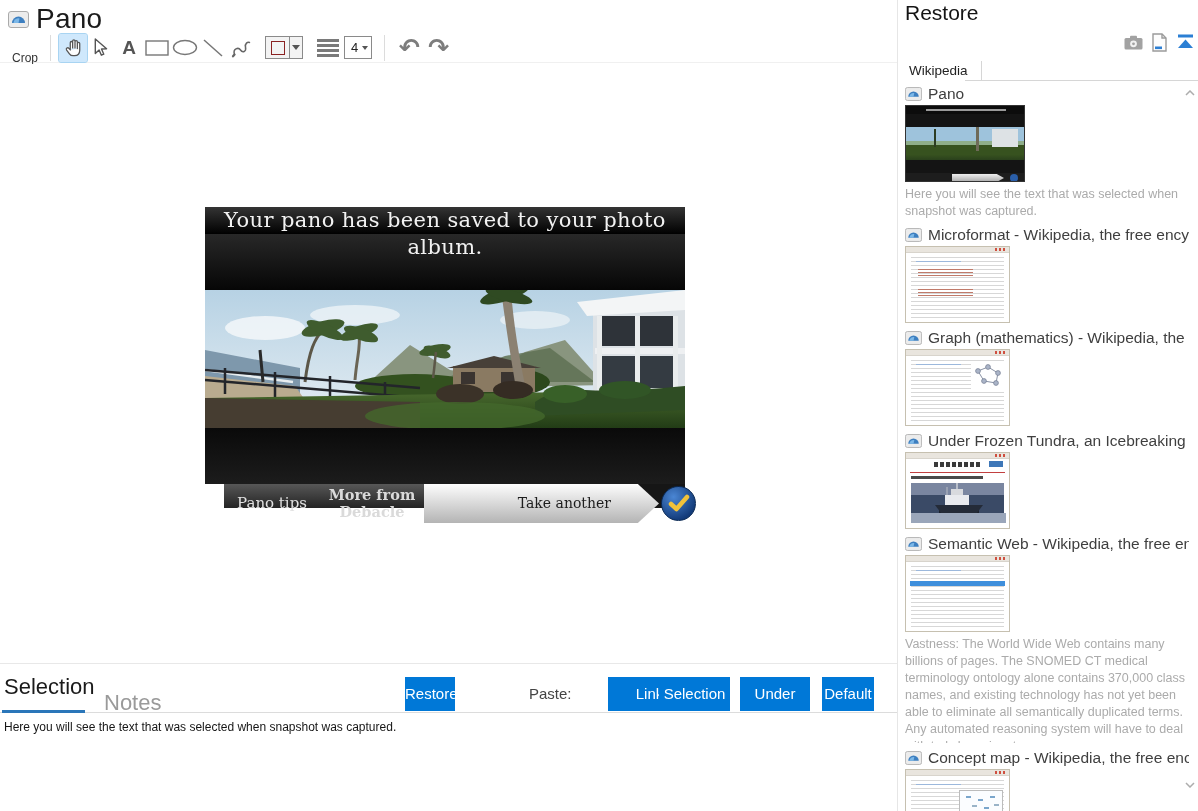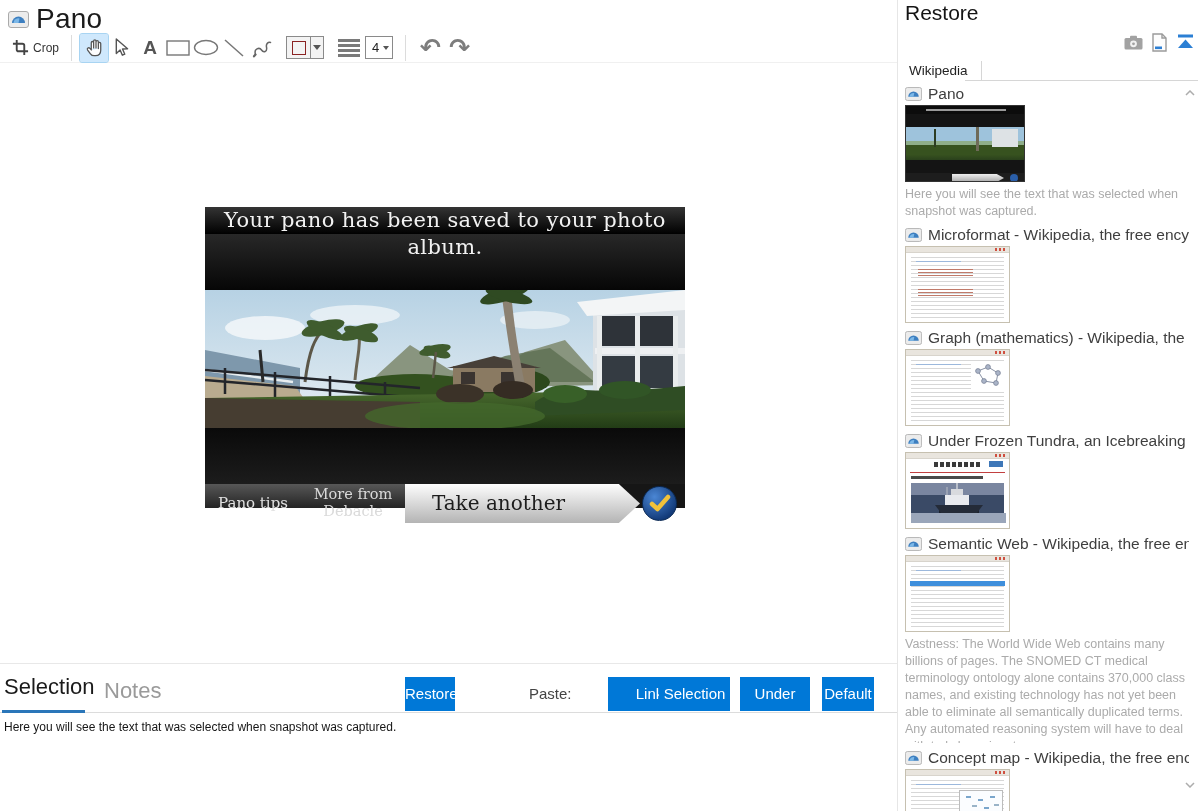--- a/index.html
+++ b/index.html
@@ -6,21 +6,21 @@
   html,body { width:1198px; height:811px; overflow:hidden; background:#fff;
     font-family:"Liberation Sans","DejaVu Sans",sans-serif; }
   .app { position:relative; width:1198px; height:811px; background:#fff; }
 
   
   .main { position:absolute; left:0; top:0; width:897px; height:811px; background:#fff; }
   .main-header { position:absolute; left:8px; top:4px; height:30px; display:flex; align-items:center; gap:7px; }
   .page-title { font-size:28px; font-weight:400; color:#1b1b1b; letter-spacing:0.2px; }
 
   .toolbar { position:absolute; left:0; top:33px; width:897px; height:30px; display:flex; align-items:center; padding-left:8px; border-bottom:1px solid #f0f0f0; }
-  .tbtn { height:28px; min-width:28px; display:flex; align-items:center; justify-content:center; gap:4px; border-radius:2px; color:#444; }
+  .tbtn { height:28px; min-width:28px; display:flex; align-items:center; justify-content:center; gap:20px; border-radius:2px; color:#444;flex-direction:column; }
   .tbtn.active { background:#cfe8fc; outline:1px solid #a8d4f2; }
   .tsep { width:1px; height:26px; background:#dcdcdc; margin:0 8px; }
   .crop-label { font-size:12px; color:#333; }
   .tool-a { font-size:19px; color:#555; font-weight:600; }
   .color-widget { display:flex; height:23px; border:1px solid #8a8a8a; background:#f3f3f3; margin-left:10px; }
   .color-swatch-area { width:23px; display:flex; align-items:center; justify-content:center; }
   .color-swatch { width:14px; height:14px; border:1px solid #8a2222; }
   .color-drop { width:13px; border-left:1px solid #8a8a8a; display:flex; align-items:center; justify-content:center; }
   .caret { width:0; height:0; border-left:4px solid transparent; border-right:4px solid transparent; border-top:5px solid #555; }
   .width-icon { display:flex; flex-direction:column; gap:2px; margin-left:14px; }
@@ -28,32 +28,32 @@
   .width-select { display:flex; align-items:center; justify-content:space-between; width:28px; height:23px; border:1px solid #8a8a8a; background:#fff; padding:0 3px 0 6px; margin-left:5px; font-size:13px; color:#222; }
   .undo-redo { font-family:"DejaVu Sans",sans-serif; font-size:25px; color:#7d7d7d; font-weight:bold; line-height:26px; padding:0 6px; }
 
   
   .canvas { position:absolute; left:0; top:64px; width:897px; height:599px; background:#fff; }
   .pano { position:absolute; left:205px; top:143px; width:480px; height:316px; }
   .pano-msgbar { height:27px; background:linear-gradient(180deg,#343434,#000); color:#f2f2f2; font-family:"DejaVu Serif",serif; font-size:21px; text-align:center; line-height:27px; letter-spacing:0.4px; }
   .pano-darktop { height:56px; background:linear-gradient(180deg,#282828,#060606); }
   .pano-photo { position:relative; height:138px; overflow:hidden; }
   .pano-darkbot { height:56px; background:linear-gradient(180deg,#0a0a0a,#1c1c1c); }
-  .pano-bar { position:relative; height:24px; background:#161616; font-family:"DejaVu Serif",serif; }
+  .pano-bar { position:relative; height:24px; background:#161616; font-family:"DejaVu Serif",serif;margin-left:19px; }
   .pb-left { position:absolute; left:0; top:0; width:200px; height:100%; background:linear-gradient(180deg,#575757,#242424); }
   .pb-tips { position:absolute; left:0; top:0; width:96px; height:39px; line-height:39px; text-align:center; color:#e2e2e2; font-size:15px; }
-  .pb-more { position:absolute; left:96px; top:2px; width:104px; text-align:center; color:#dadada; font-size:14.5px; line-height:17px; }
-  .pb-arrow { position:absolute; left:200px; top:0; width:235px; height:39px; background:linear-gradient(180deg,#fdfdfd,#b4b4b4); clip-path:polygon(0 0,91% 0,100% 50%,91% 100%,0 100%); color:#1d1d1d; font-size:20px; line-height:39px; text-align:center; padding-right:48px; }
+  .pb-more { position:absolute; left:96px; top:2px; width:104px; text-align:center; color:#dadada; font-size:14.5px; line-height:17px;font-weight:bold; }
+  .pb-arrow { position:absolute; left:200px; top:0; width:235px; height:39px; background:linear-gradient(180deg,#fdfdfd,#b4b4b4); clip-path:polygon(0 0,91% 0,100% 50%,91% 100%,0 100%); color:#1d1d1d; font-size:14px; line-height:39px; text-align:right; padding-right:48px; }
   .pb-check { position:absolute; left:437px; top:2px; width:35px; height:35px; border-radius:50%; background:radial-gradient(circle at 35% 30%,#4a86d4,#123a78 75%); border:1px solid #0b2a55; }
   .pb-check svg { position:absolute; left:6px; top:7px; }
 
   
   .bottom { position:absolute; left:0; top:663px; width:897px; height:148px; background:#fff; border-top:1px solid #e8e8e8; }
   .tab-sel { position:absolute; left:4px; top:10px; font-size:22px; color:#1a1a1a; }
-  .tab-notes { position:absolute; left:104px; top:14px; font-size:22px; color:#9a9a9a; }
+  .tab-notes { position:absolute; left:104px; top:26px; font-size:22px; color:#9a9a9a; }
   .tab-rule { position:absolute; left:0; top:48px; width:897px; height:1px; background:#dcdcdc; }
   .tab-underline { position:absolute; left:2px; top:46px; width:83px; height:3px; background:#2a76b9; }
   .btn-blue { position:absolute; top:13px; height:34px; background:#0078d7; color:#fff; border:none; font-size:15px; font-family:inherit; text-align:center; line-height:34px; }
   .paste-label { position:absolute; left:529px; top:13px; line-height:34px; font-size:15px; color:#444; }
   .sel-text { position:absolute; left:4px; top:56px; font-size:12px; color:#161616; }
 
   
   .sidebar { position:absolute; left:897px; top:0; width:301px; height:811px; background:#fff; border-left:1px solid #e6e6e6; }
   .sb-title { position:absolute; left:7px; top:1px; font-size:21px; color:#141414; }
   .sb-search { position:absolute; left:7px; top:33px; width:208px; height:23px; border:1px solid #c2c2c2; background:#fff; }

